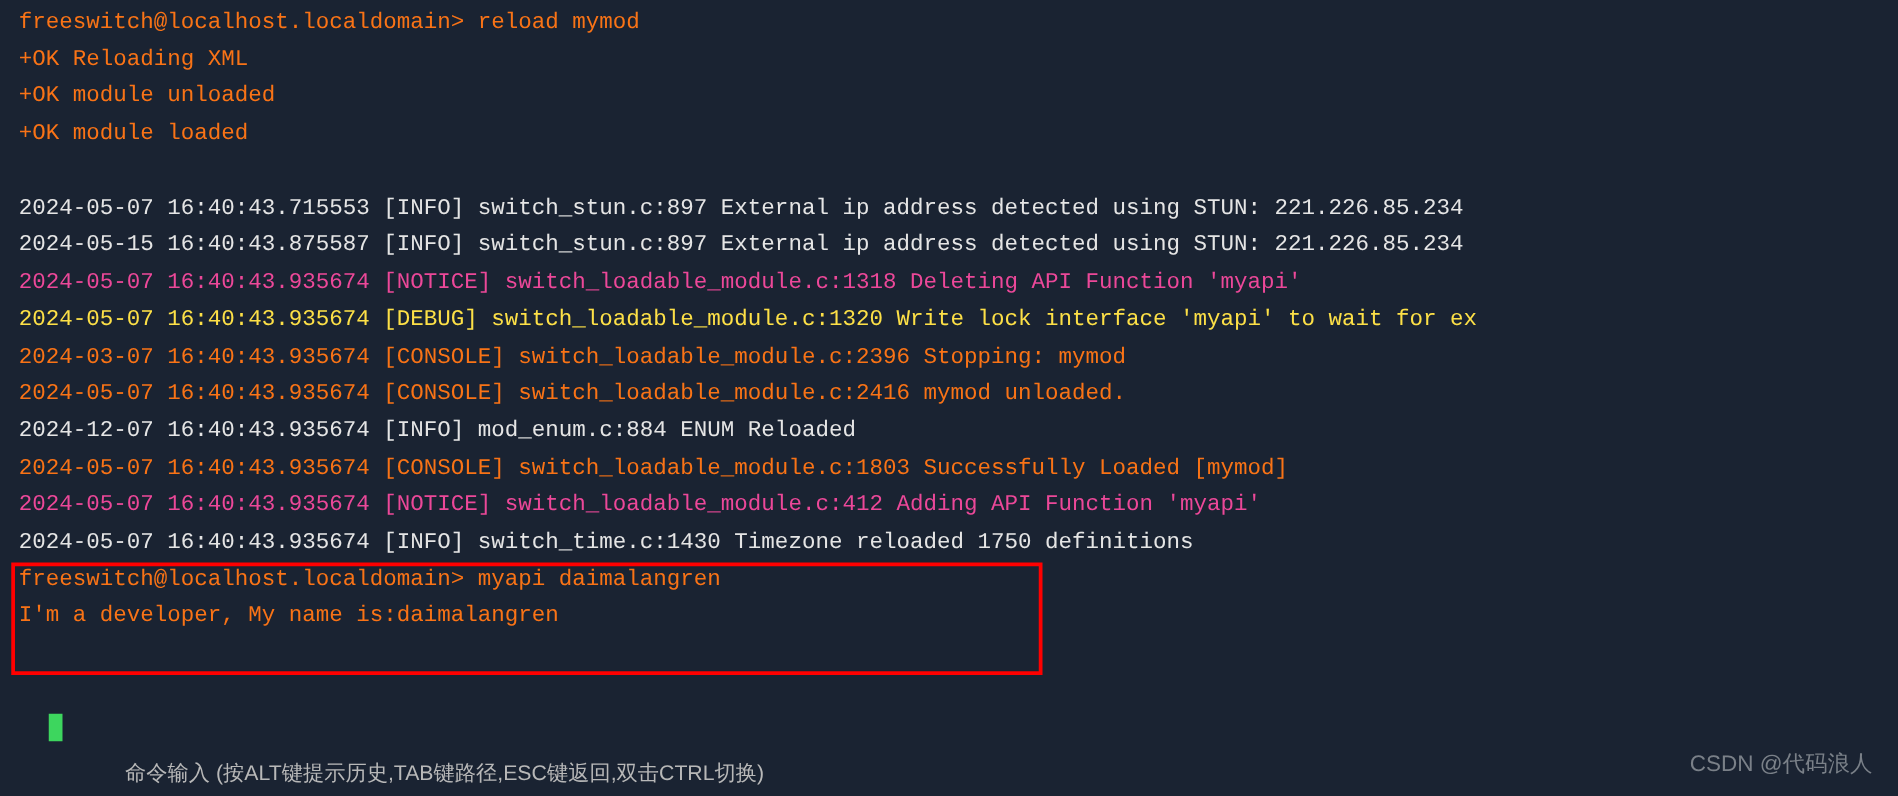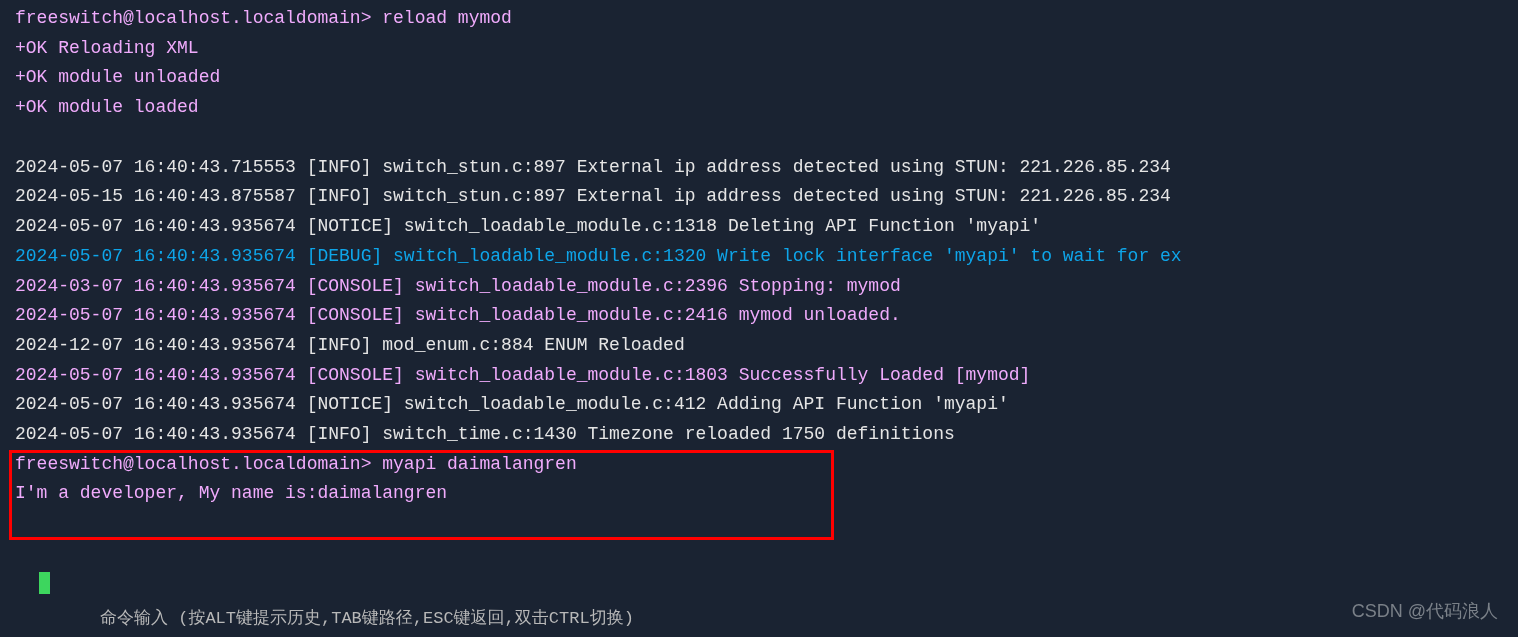--- a/index.html
+++ b/index.html
@@ -15,24 +15,24 @@
       color: #ffffff;
       width: 1518px;
       height: 637px;
       overflow: hidden;
       position: relative;
       padding: 4px 15px;
     }
     .terminal-line {
       white-space: pre;
     }
-    .white { color: #f0abfc; }
+    .white { color: #f97316; }
     .green { color: #e5e5e5; }
-    .cyan { color: #e5e5e5; }
-    .yellow { color: #0ea5e9; }
+    .cyan { color: #ec4899; }
+    .yellow { color: #fde047; }
     
     .highlight-box {
       position: absolute;
       border: 3px solid #ff0000;
       left: 9px;
       top: 450px;
       width: 825px;
       height: 90px;
       pointer-events: none;
     }
@@ -51,21 +51,21 @@
       vertical-align: middle;
       margin-left: 2px;
     }
     
     .footer-bar {
       position: absolute;
       bottom: 0;
       left: 80px;
       right: 0;
       color: #b8b8b8;
-      font-family: Liberation Mono, monospace;
+      font-family: Liberation Sans, sans-serif;
       font-size: 17px;
       padding: 4px 20px;
     }
     
     .watermark {
       position: absolute;
       bottom: 10px;
       right: 20px;
       color: #7a8088;
       font-family: "Microsoft YaHei", sans-serif;

